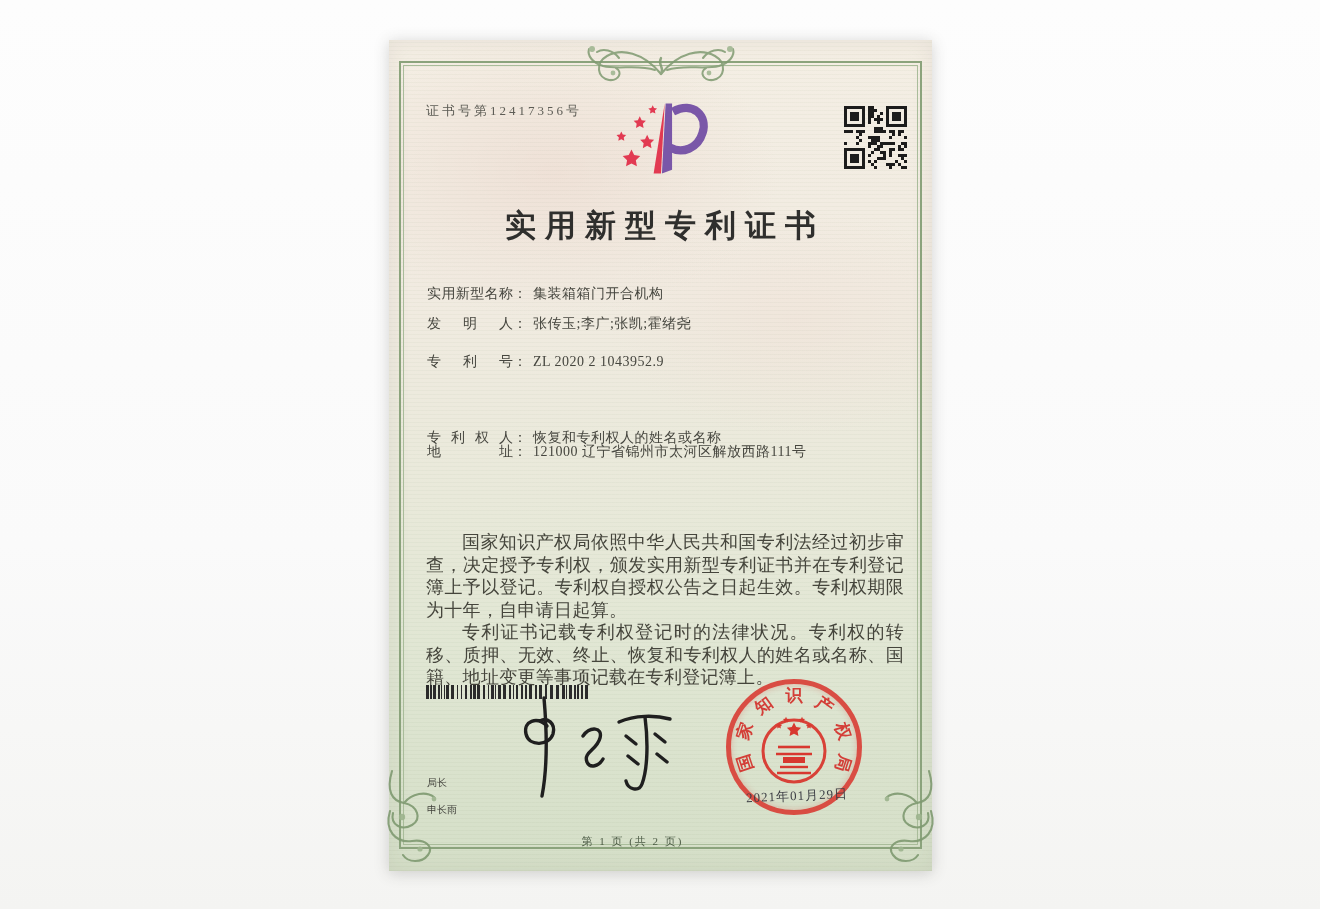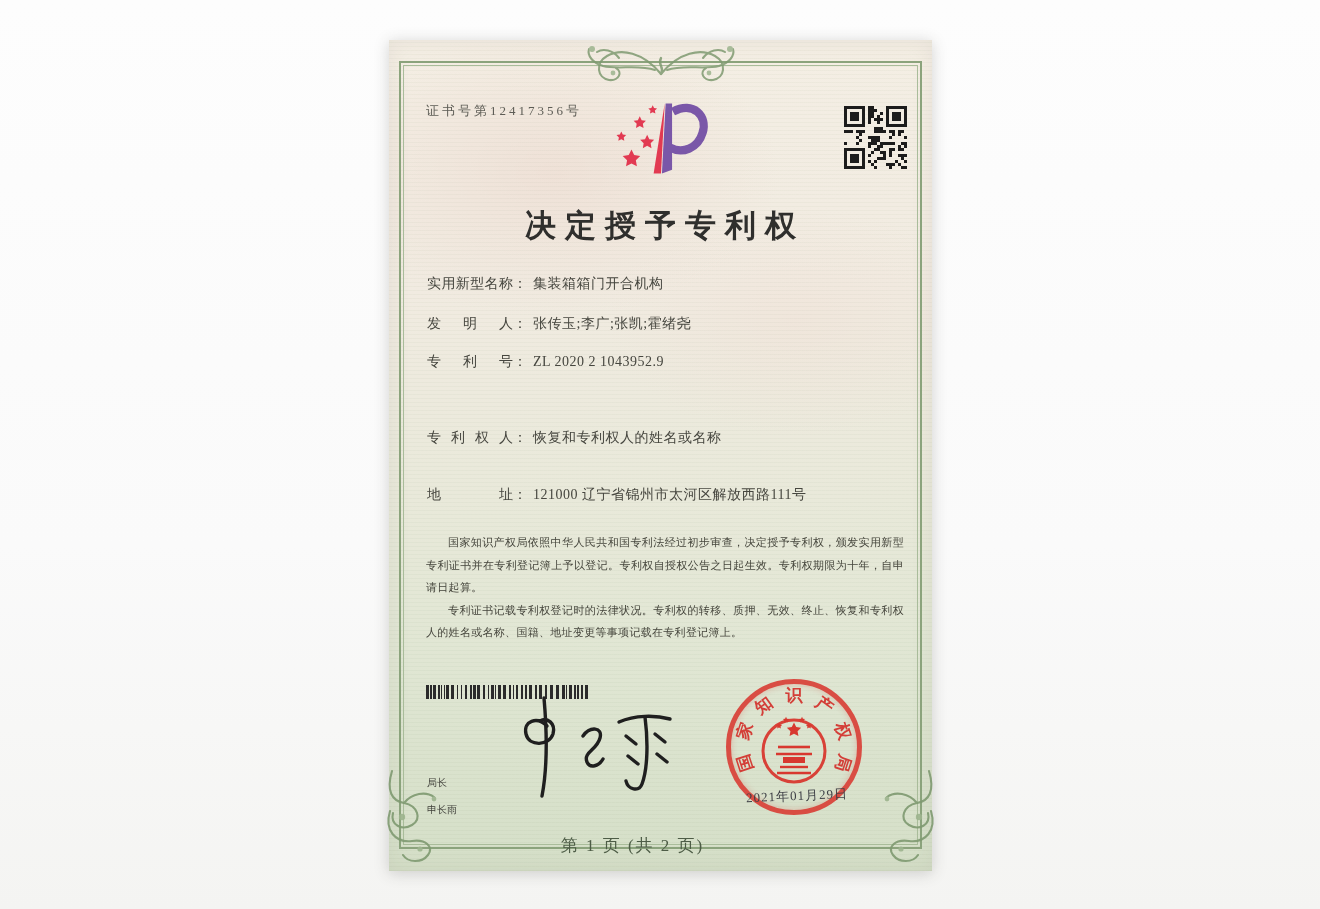--- a/index.html
+++ b/index.html
@@ -36,21 +36,21 @@
     position:absolute;left:0;right:0;top:165px;margin:0;text-align:center;
     font-size:31px;font-weight:600;letter-spacing:9px;color:#2f2f2d;text-indent:9px;
   }
   .row{position:absolute;left:38px;right:26px;font-size:14px;color:#46463f;white-space:nowrap;}
   .lab{display:inline-block;width:86px;text-align:justify;text-align-last:justify;vertical-align:top;}
   .colon{margin-right:6px;}
   .val{letter-spacing:0.5px;}
   .grant-no{position:absolute;left:273px;top:0;white-space:nowrap;}
   .paras{position:absolute;left:37px;right:28px;top:491px;}
   .paras p{
-    margin:0;font-size:11px;line-height:22.5px;color:#45453c;
+    margin:0;font-size:18px;line-height:22.5px;color:#45453c;
     text-align:justify;text-indent:2em;letter-spacing:0.3px;
   }
   .barcode{position:absolute;left:37px;top:645px;width:162px;height:14px;}
   .signer{position:absolute;left:38px;top:729px;font-size:10px;color:#3f3f39;line-height:27px;}
   .signature{position:absolute;left:118px;top:650px;width:176px;height:112px;}
   .seal{position:absolute;left:337px;top:639px;width:136px;height:136px;}
   .seal-ring{
     position:absolute;inset:0;border-radius:50%;
     border:5px solid rgba(216,56,48,0.88);
     box-shadow:inset 0 0 6px rgba(216,56,48,0.25);
@@ -61,21 +61,21 @@
     text-align:center;font-size:17px;font-weight:700;color:rgba(211,48,42,0.92);
     font-family:"Liberation Serif","DejaVu Serif",serif;line-height:20px;
   }
   .emblem{position:absolute;left:50%;top:50%;width:84px;height:84px;margin:-40px 0 0 -42px;}
   .seal-date{
     position:absolute;left:333px;top:747px;width:150px;text-align:center;
     font-size:13px;color:#3d3f45;letter-spacing:1px;transform:rotate(-2.5deg);white-space:nowrap;
   }
   .footer{
     position:absolute;left:0;right:0;top:794px;text-align:center;
-    font-size:17px;color:#4d5c46;letter-spacing:2px;transform:translateX(-28px);
+    font-size:11px;color:#4d5c46;letter-spacing:2px;transform:translateX(-28px);
   }
   .orn-top{position:absolute;left:50%;top:0px;width:204px;height:52px;transform:translateX(-50%);}
   .orn-bl{position:absolute;left:-7px;bottom:6px;width:70px;height:96px;}
   .orn-br{position:absolute;right:-7px;bottom:6px;width:70px;height:96px;transform:scaleX(-1);}
 </style>
 </head>
 <body>
 
 <div class="stage">
   <div class="sheet">
@@ -238,35 +238,35 @@
           <rect x="6" y="6" width="9" height="9" fill="#1c1c1c"></rect>
           <rect x="42" y="0" width="21" height="21" fill="#1c1c1c"></rect>
           <rect x="45" y="3" width="15" height="15" fill="#f1ebe1"></rect>
           <rect x="48" y="6" width="9" height="9" fill="#1c1c1c"></rect>
           <rect x="0" y="42" width="21" height="21" fill="#1c1c1c"></rect>
           <rect x="3" y="45" width="15" height="15" fill="#f1ebe1"></rect>
           <rect x="6" y="48" width="9" height="9" fill="#1c1c1c"></rect>
         </svg>
     </div>
 
-    <h1 class="title">决定授予专利权</h1>
-
-    <div class="row" style="top:235px">
+    <h1 class="title">实用新型专利证书</h1>
+
+    <div class="row" style="top:245px">
       <span class="lab">实用新型名称</span><span class="colon">：</span><span class="val">集装箱箱门开合机构</span>
     </div>
     <div class="row" style="top:275px">
       <span class="lab">发明人</span><span class="colon">：</span><span class="val">张传玉;李广;张凯;霍绪尧</span>
     </div>
     <div class="row" style="top:313px">
       <span class="lab">专利号</span><span class="colon">：</span><span class="val">ZL 2020 2 1043952.9</span>
     </div>
     <div class="row" style="top:389px">
       <span class="lab">专利权人</span><span class="colon">：</span><span class="val">恢复和专利权人的姓名或名称</span>
     </div>
-    <div class="row" style="top:446px">
+    <div class="row" style="top:403px">
       <span class="lab">地址</span><span class="colon">：</span><span class="val">121000 辽宁省锦州市太河区解放西路111号</span>
     </div>
 
 
     <div class="paras">
       <p>国家知识产权局依照中华人民共和国专利法经过初步审查，决定授予专利权，颁发实用新型专利证书并在专利登记簿上予以登记。专利权自授权公告之日起生效。专利权期限为十年，自申请日起算。</p>
       <p>专利证书记载专利权登记时的法律状况。专利权的转移、质押、无效、终止、恢复和专利权人的姓名或名称、国籍、地址变更等事项记载在专利登记簿上。</p>
     </div>
 
     <div class="barcode">

